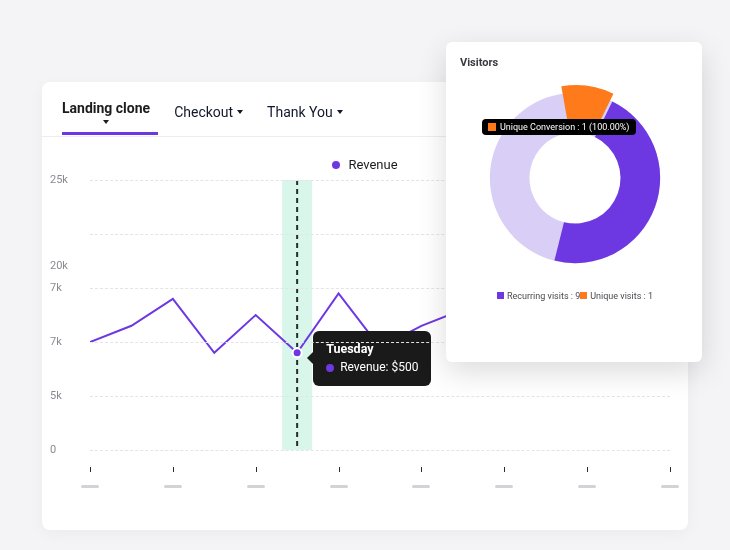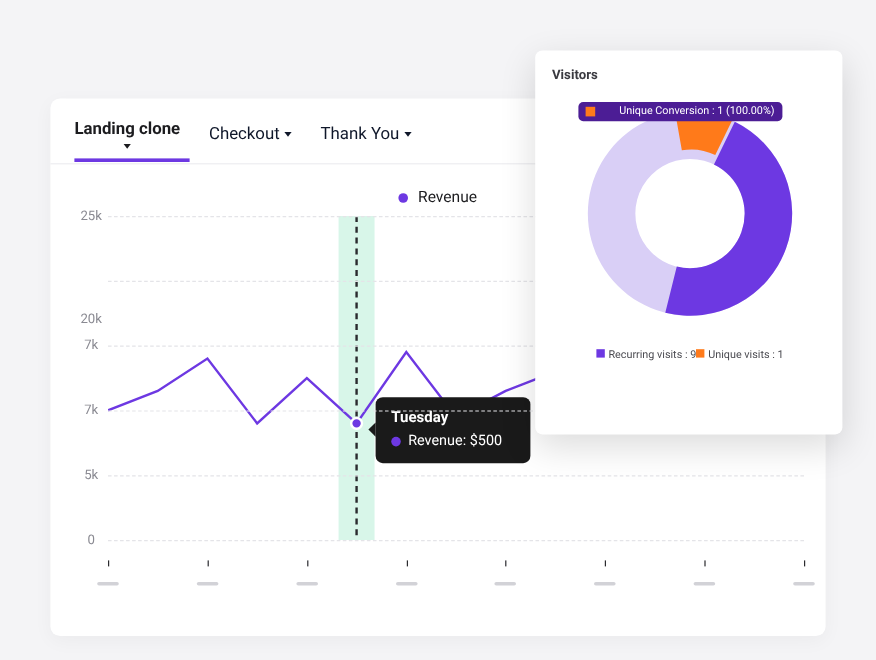--- a/index.html
+++ b/index.html
@@ -66,23 +66,23 @@
     display: inline-block;
   }
   .chart-area {
     position: relative;
     left: 8px;
     width: 630px;
     height: 320px;
   }
   .y-label {
     position: absolute;
-    left: 11px;
+    left: 0;
     width: 30px;
-    text-align: center;
+    text-align: left;
     font-size: 11px;
     color: #8a8a92;
   }
   .gridline {
     position: absolute;
     left: 40px;
     right: 10px;
     height: 0;
     border-top: 1px dashed #e4e4e8;
   }
@@ -105,21 +105,21 @@
     bottom: 12px;
     width: 18px;
     height: 3px;
     background: #d2d2d7;
     border-radius: 2px;
   }
   .tooltip-dark {
     position: absolute;
     background: #1a1a1a;
     color: #fff;
-    padding: 9px 24px 10px 13px;
+    padding: 9px 13px 10px 13px;
     border-radius: 6px;
     font-size: 12px;
     line-height: 1.4;
   }
   .tooltip-dark .tt-title { font-weight: 700; font-size: 12.5px; }
   .tooltip-dark .tt-row { display:flex; align-items:center; gap:6px; margin-top:2px; }
   .tooltip-dark::before {
     content: "";
     position: absolute;
     left: -6px;
@@ -148,29 +148,29 @@
   .donut-wrap {
     position: relative;
     width: 100%;
     display: flex;
     justify-content: center;
     margin-top: 10px;
   }
   .donut-tooltip {
     position: absolute;
     left: 22px;
-    top: 6px;
-    background: #4c1d95;
+    top: 40px;
+    background: #000000;
     color: #fff;
     font-size: 9px;
     padding: 3px 6px;
     border-radius: 4px;
     display: flex;
     align-items: center;
-    gap: 20px;
+    gap: 4px;
     z-index: 5;
   }
   .donut-tooltip .sq {
     width: 8px; height: 8px; background: #ff7a1a; display:inline-block;
   }
   .donut-legend {
     margin-top: 14px;
     display: flex;
     align-items: center;
     justify-content: center;

